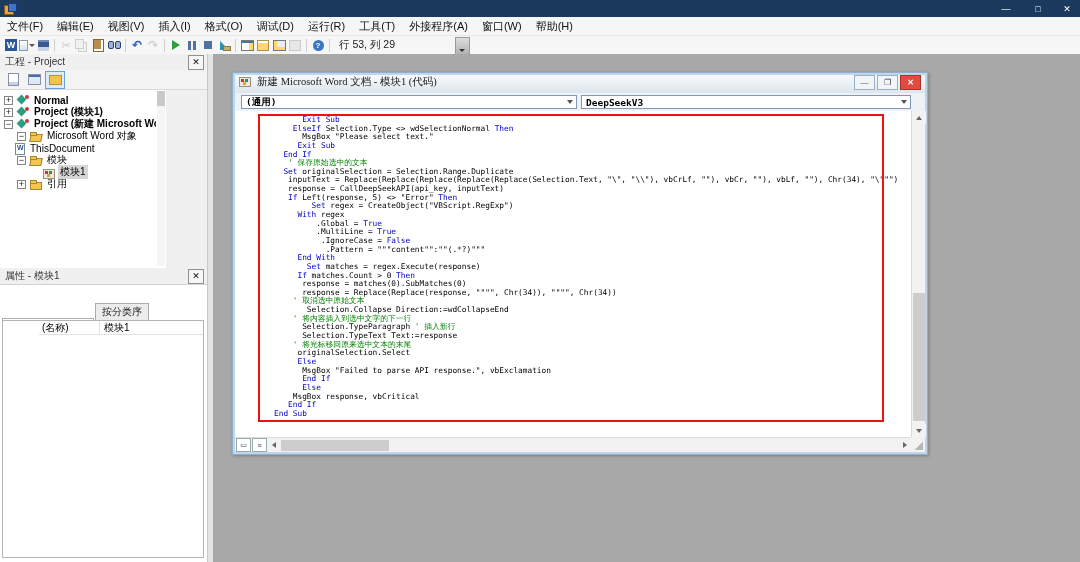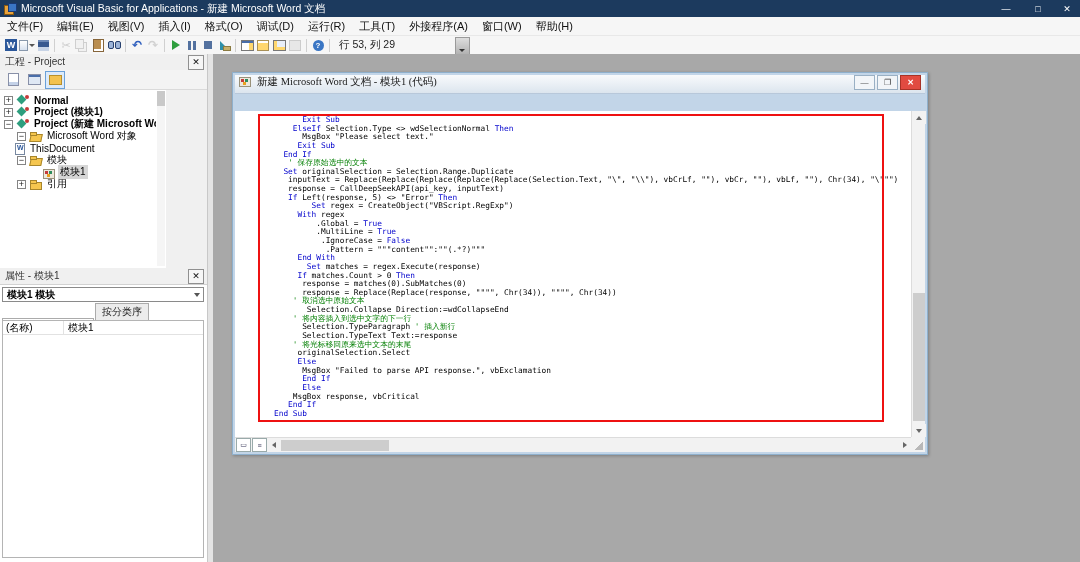--- a/index.html
+++ b/index.html
@@ -84,21 +84,21 @@
   .ti-module::before{content:"";position:absolute;left:1px;top:2px;width:10px;height:8px;background:#ece8dc;border:1px solid #99917a;}
   .ti-module::after{content:"";position:absolute;left:3px;top:4px;width:3px;height:3px;background:#c43a3a;box-shadow:4px 0 0 #2e8e5e,2px 3px 0 #e8a020;}
 
   .props-panel{position:absolute;left:0;top:268px;width:207px;bottom:0;background:#fff;}
   .prop-combo{position:absolute;left:2px;top:19px;right:3px;height:15px;border:1px solid #8a8a8a;background:#fff;font-size:10px;font-weight:bold;display:flex;align-items:center;padding:0 4px;box-sizing:border-box;}
   .combo-caret{position:absolute;right:3px;top:5px;border-left:3.5px solid transparent;border-right:3.5px solid transparent;border-top:4px solid #555;}
   .prop-tabs{position:absolute;left:2px;top:37px;height:15px;display:flex;align-items:flex-end;}
   .tab{font-size:10px;color:#222;padding:1px 6px;border:1px solid #ababab;border-bottom:none;background:#ececec;margin-right:1px;}
   .tab.active{background:#fff;position:relative;top:15px;padding-left:44px;}
   .prop-grid{position:absolute;left:2px;top:52px;right:3px;bottom:4px;border:1px solid #b4b4b4;background:#fff;}
-  .prop-row{display:flex;height:13px;border-bottom:1px solid #e2e2e2;font-size:10px;}
+  .prop-row{display:flex;height:13px;border-bottom:1px solid #e2e2e2;font-size:10px;margin-left:36px;}
   .prop-name{width:57px;border-right:1px solid #e2e2e2;padding-left:3px;}
   .prop-value{flex:1;padding-left:4px;}
 
   
   .mdi{position:absolute;left:213px;top:54px;right:0;bottom:0;background:var(--mdi);}
 
   
   .codewin{position:absolute;left:19px;top:18px;width:696px;height:383px;background:#c2d5e8;border:1px solid #8fb0cc;box-sizing:border-box;box-shadow:1px 1px 3px rgba(0,0,0,.25);}
   .cw-title{position:absolute;left:2px;top:2px;right:2px;height:18px;background:linear-gradient(#f8fafc,#dce5ee);border-bottom:1px solid #b8c8da;display:flex;font-family:Liberation Serif, serif;}
   .cw-title .ti{margin-left:3px;}
@@ -130,21 +130,20 @@
   .grip{position:absolute;right:2px;bottom:2px;width:14px;height:15px;background:#f2f2f2;}
   .grip::after{content:"";position:absolute;right:2px;bottom:2px;width:8px;height:8px;background:linear-gradient(135deg,transparent 50%,#b8b8b8 50%);}
 </style>
 </head>
 <body>
 
 <div id="app">
 
   <div class="titlebar">
     <span class="vba-icon"></span>
-    <span class="app-title">Microsoft Visual Basic for Applications - 新建 Microsoft Word 文档</span>
     <span class="win-controls" id="main-controls">
         <span class="wc">—</span>
         <span class="wc">□</span>
         <span class="wc close">✕</span>
       </span>
   </div>
 
   <div class="menubar" id="menubar">
       <div class="menu-item">文件(F)</div>
       <div class="menu-item">编辑(E)</div>
@@ -245,24 +244,20 @@
     <div class="pp-scroll">
         <div class="pp-thumb"></div>
       </div>
   </div>
 
   <div class="props-panel">
     <div class="panel-title" style="top:0;">
       <span class="pt-text">属性 - 模块1</span>
       <span class="panel-close">✕</span>
     </div>
-    <div class="prop-combo">
-      <span>模块1 模块</span>
-      <span class="combo-caret"></span>
-    </div>
     <div class="prop-tabs" id="prop-tabs">
         <span class="tab active">按字母序</span>
         <span class="tab">按分类序</span>
       </div>
     <div class="prop-grid" id="prop-grid">
         <div class="prop-row">
           <span class="prop-name">(名称)</span>
           <span class="prop-value">模块1</span>
         </div>
       </div>
@@ -275,20 +270,30 @@
     <div class="codewin">
       <div class="cw-title">
         <span class="ti ti-module"></span>
         <span class="cw-title-text">新建 Microsoft Word 文档 - 模块1 (代码)</span>
         <span style="display:flex;" id="cw-controls">
             <span class="cw-btn">—</span>
             <span class="cw-btn">❐</span>
             <span class="cw-btn close">✕</span>
           </span>
       </div>
+      <div class="cw-combos">
+        <div class="cw-combo" style="left:6px;width:336px;">
+          <span>(通用)</span>
+          <span class="combo-caret"></span>
+        </div>
+        <div class="cw-combo" style="left:346px;width:330px;">
+          <span>DeepSeekV3</span>
+          <span class="combo-caret"></span>
+        </div>
+      </div>
       <div class="code-area">
         <div class="code-text" id="code-text"><div class="code-line"><span class="seg-t">      </span><span class="seg-k">Exit Sub</span></div><div class="code-line"><span class="seg-t">    </span><span class="seg-k">ElseIf</span><span class="seg-t"> Selection.Type &lt;&gt; wdSelectionNormal </span><span class="seg-k">Then</span></div><div class="code-line"><span class="seg-t">      MsgBox "Please select text."</span></div><div class="code-line"><span class="seg-t">     </span><span class="seg-k">Exit Sub</span></div><div class="code-line"><span class="seg-t">  </span><span class="seg-k">End If</span></div><div class="code-line"><span class="seg-c">   ' 保存原始选中的文本</span></div><div class="code-line"><span class="seg-t">  </span><span class="seg-k">Set</span><span class="seg-t"> originalSelection = Selection.Range.Duplicate</span></div><div class="code-line"><span class="seg-t">   inputText = Replace(Replace(Replace(Replace(Replace(Selection.Text, "\", "\\"), vbCrLf, ""), vbCr, ""), vbLf, ""), Chr(34), "\""")</span></div><div class="code-line"><span class="seg-t">   response = CallDeepSeekAPI(api_key, inputText)</span></div><div class="code-line"><span class="seg-t">   </span><span class="seg-k">If</span><span class="seg-t"> Left(response, 5) &lt;&gt; "Error" </span><span class="seg-k">Then</span></div><div class="code-line"><span class="seg-t">        </span><span class="seg-k">Set</span><span class="seg-t"> regex = CreateObject("VBScript.RegExp")</span></div><div class="code-line"><span class="seg-t">     </span><span class="seg-k">With</span><span class="seg-t"> regex</span></div><div class="code-line"><span class="seg-t">         .Global = </span><span class="seg-k">True</span></div><div class="code-line"><span class="seg-t">         .MultiLine = </span><span class="seg-k">True</span></div><div class="code-line"><span class="seg-t">          .IgnoreCase = </span><span class="seg-k">False</span></div><div class="code-line"><span class="seg-t">           .Pattern = """content"":""(.*?)"""</span></div><div class="code-line"><span class="seg-t">     </span><span class="seg-k">End With</span></div><div class="code-line"><span class="seg-t">       </span><span class="seg-k">Set</span><span class="seg-t"> matches = regex.Execute(response)</span></div><div class="code-line"><span class="seg-t">     </span><span class="seg-k">If</span><span class="seg-t"> matches.Count &gt; 0 </span><span class="seg-k">Then</span></div><div class="code-line"><span class="seg-t">      response = matches(0).SubMatches(0)</span></div><div class="code-line"><span class="seg-t">      response = Replace(Replace(response, """", Chr(34)), """", Chr(34))</span></div><div class="code-line"><span class="seg-c">    ' 取消选中原始文本</span></div><div class="code-line"><span class="seg-t">       Selection.Collapse Direction:=wdCollapseEnd</span></div><div class="code-line"><span class="seg-c">    ' 将内容插入到选中文字的下一行</span></div><div class="code-line"><span class="seg-t">      Selection.TypeParagraph </span><span class="seg-c">' 插入新行</span></div><div class="code-line"><span class="seg-t">      Selection.TypeText Text:=response</span></div><div class="code-line"><span class="seg-c">    ' 将光标移回原来选中文本的末尾</span></div><div class="code-line"><span class="seg-t">     originalSelection.Select</span></div><div class="code-line"><span class="seg-t">     </span><span class="seg-k">Else</span></div><div class="code-line"><span class="seg-t">      MsgBox "Failed to parse API response.", vbExclamation</span></div><div class="code-line"><span class="seg-t">      </span><span class="seg-k">End If</span></div><div class="code-line"><span class="seg-t">      </span><span class="seg-k">Else</span></div><div class="code-line"><span class="seg-t">    MsgBox response, vbCritical</span></div><div class="code-line"><span class="seg-t">   </span><span class="seg-k">End If</span></div><div class="code-line"><span class="seg-t"></span><span class="seg-k">End Sub</span></div></div>
         <div class="annotation-rect"></div>
       </div>
       <div class="vscroll">
         <span class="sbtn" style="top:0;">
             <span class="arr-up"></span>
           </span>
         <div class="vthumb"></div>
         <span class="sbtn" style="bottom:0;">

